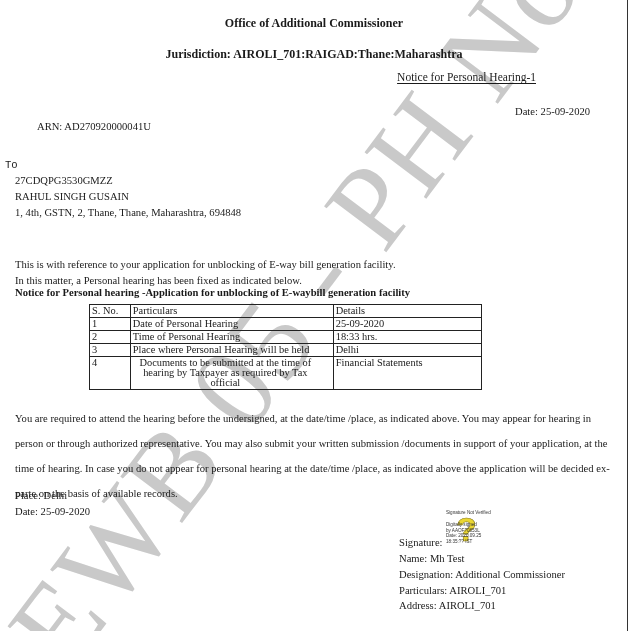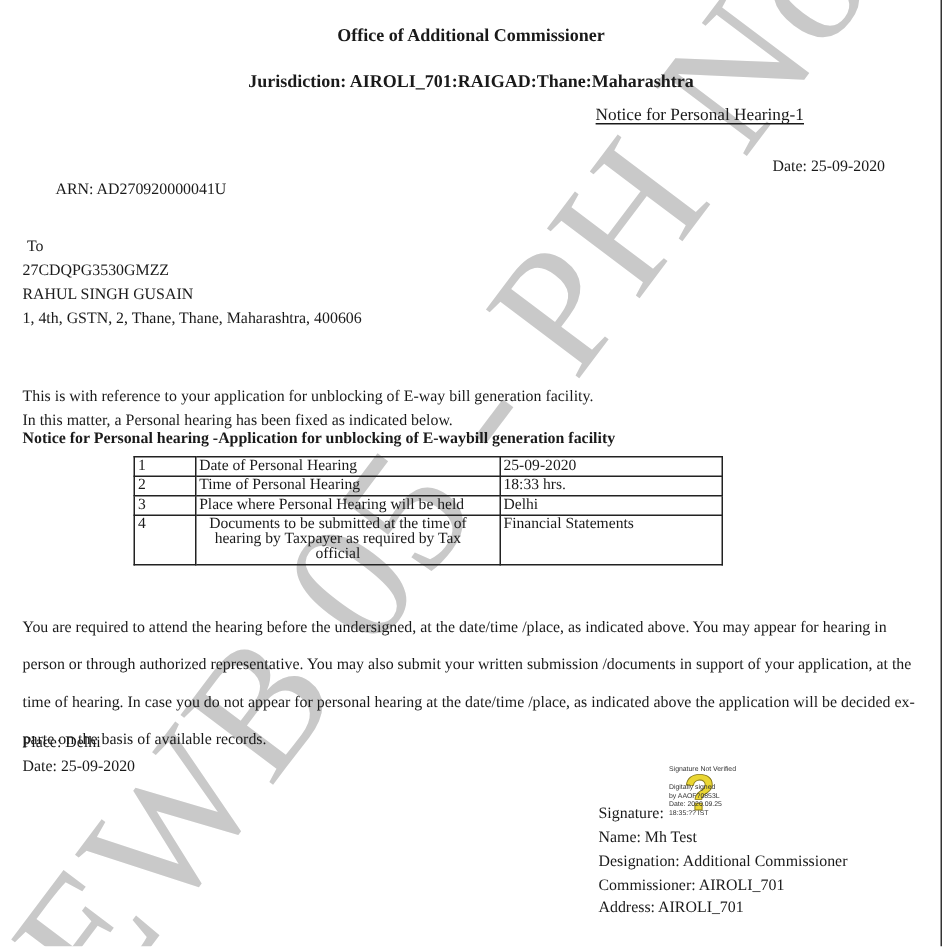--- a/index.html
+++ b/index.html
@@ -40,21 +40,21 @@
     }
     .content { position: absolute; left: 0; top: 0; width: 628px; height: 631px; z-index: 2; padding-left: 28px; }
     .abs { position: absolute; white-space: nowrap; }
     .hdr1 { top: 16px; left: 0; width: 628px; text-align: center; font-weight: bold; font-size: 12px; }
     .hdr2 { top: 36px; left: 0; width: 628px; text-align: center; font-weight: bold; font-size: 12px; margin-top: 11px; }
     .notice-title { top: 71px; left: 0; width: 536px; text-align: right; font-size: 11.5px; }
     .notice-title span { text-decoration: underline; text-underline-offset: 2px; }
     .ref { top: 106px; left: 37px; }
     .arn { top: 121px; left: 37px; }
     .date-top { top: 106px; left: 515px; }
-    .to { top: 159px; left: 18px; }
+    .to { top: 159px; left: 5px; font-family: Liberation Mono, monospace; }
     .gstin { top: 175px; left: 15px; }
     .name { top: 191px; left: 15px; }
     .address { top: 207px; left: 15px; }
     .subject { top: 243px; left: 15px; font-weight: bold; margin-top: 44px; }
     .ref-line { top: 259px; left: 15px; }
     .matter-line { top: 275px; left: 15px; }
 
     table.hearing {
       position: absolute; left: 89px; top: 304px;
       width: 393px;
@@ -114,28 +114,33 @@
     <div class="abs notice-title">
       <span>Notice for Personal Hearing-1</span>
     </div>
 
     <div class="abs arn">ARN: AD270920000041U</div>
     <div class="abs date-top">Date: 25-09-2020</div>
 
     <div class="abs to">To</div>
     <div class="abs gstin">27CDQPG3530GMZZ</div>
     <div class="abs name">RAHUL SINGH GUSAIN</div>
-    <div class="abs address">1, 4th, GSTN, 2, Thane, Thane, Maharashtra, 400606</div>
+    <div class="abs address">1, 4th, GSTN, 2, Thane, Thane, Maharashtra, 694848</div>
 
     <div class="abs subject">Notice for Personal hearing -Application for unblocking of E-waybill generation facility</div>
     <div class="abs matter-line">In this matter, a Personal hearing has been fixed as indicated below.</div>
     <div class="abs ref-line">This is with reference to your application for unblocking of E-way bill generation facility.</div>
 
     <table class="hearing">
       <tbody>
+          <tr>
+        <td class="c1">S. No.</td>
+        <td class="c2">Particulars</td>
+        <td class="c3">Details</td>
+      </tr>
       <tr>
         <td class="c1">1</td>
         <td class="c2">Date of Personal Hearing</td>
         <td class="c3">25-09-2020</td>
       </tr>
       <tr>
         <td class="c1">2</td>
         <td class="c2">Time of Personal Hearing</td>
         <td class="c3">18:33 hrs.</td>
       </tr>
@@ -163,16 +168,16 @@
     <div class="sig-stamp">
       <span class="qmark">?</span>
       <span class="l" style="top:0px;">Signature Not Verified</span>
       <span class="l" style="top:12px;">Digitally signed</span>
       <span class="l" style="top:17.5px;">by AAOF?0853L</span>
       <span class="l" style="top:23px;">Date: 2020.09.25</span>
       <span class="l" style="top:28.5px;">18:35:?? IST</span>
     </div>
     <div class="abs sig-name">Name: Mh Test</div>
     <div class="abs sig-desig">Designation: Additional Commissioner</div>
-    <div class="abs sig-juris">Commissioner: AIROLI_701</div>
+    <div class="abs sig-juris">Particulars: AIROLI_701</div>
     <div class="abs sig-addr">Address: AIROLI_701</div>
   </div>
 </div>
 
 </body></html>

